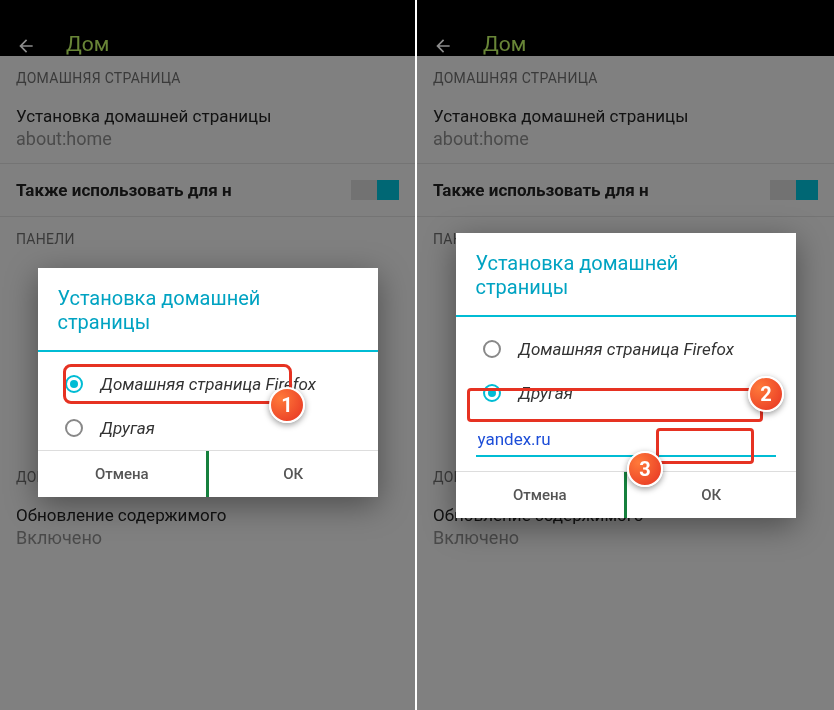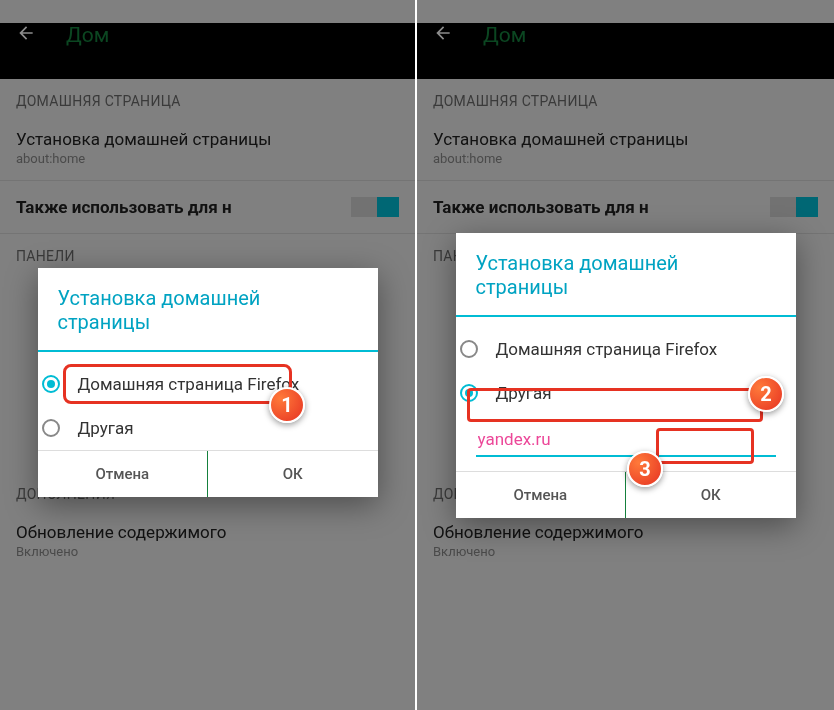--- a/index.html
+++ b/index.html
@@ -1,48 +1,48 @@
 <!DOCTYPE html>
 <html><head>
 <meta charset="utf-8">
 <style>
 * { box-sizing: border-box; margin: 0; padding: 0; font-family: Roboto, Arial, sans-serif; }
 body { background: #fff; }
 .container { display: flex; width: 834px; height: 710px; }
 .screen { width: 50%; height: 100%; background: #e9e9e9; position: relative; overflow: hidden; }
 .screen-left { border-right: 2px solid #fff; }
 .overlay { position: absolute; inset: 0; background: rgba(0,0,0,0.45); z-index: 5; }
-.topbar { background: #000; color: #15803d; display: flex; align-items: flex-start; height: 56px; padding: 0 16px; position: relative; z-index: 1; margin-top: 23px; }
+.topbar { background: #000; color: #bef264; display: flex; align-items: flex-end; height: 56px; padding: 0 16px; position: relative; z-index: 1; }
 .back-icon { width: 20px; height: 20px; margin-right: 30px; }
 .back-icon svg { fill: #fff; }
 .title { font-size: 21px; font-weight: 400; }
 .content { position: relative; z-index: 1; }
 .section-header { color: #6b6b6b; font-size: 14px; font-weight: 400; padding: 14px 16px 8px; letter-spacing: 0.3px; }
 .item { background: #e9e9e9; padding: 12px 16px 14px; }
 .item-title { color: #222; font-size: 17px; }
-.item-sub { color: #888; font-size: 13px; margin-top: 2px; }
+.item-sub { color: #888; font-size: 18px; margin-top: 2px; }
 .toggle-row { display: flex; align-items: center; justify-content: space-between; padding: 16px; font-weight: bold; }
 .toggle-label { color: #222; font-size: 17px; }
 .switch { width: 48px; height: 20px; background: #d0d0d0; position: relative; }
 .switch::after { content: ''; position: absolute; right: 0; top: 0; width: 22px; height: 20px; background: #00bcd4; }
 .divider { height: 1px; background: #d4d4d4; }
 .dialog { position: absolute; left: 50%; transform: translateX(-50%); width: 340px; background: #fff; z-index: 10; box-shadow: 0 8px 30px rgba(0,0,0,0.4); }
 .dialog-left { top: 268px; }
 .dialog-right { top: 233px; }
 .dialog-title { color: #00a3c2; font-size: 20px; padding: 18px 20px 16px; font-weight: 400; }
 .dialog-hr { height: 2px; background: #00bcd4; margin: 0 0 10px; }
-.radio-row { display: flex; align-items: center; padding: 12px 4px; gap: 18px; }
+.radio-row { display: flex; align-items: center; padding: 12px 27px; gap: 18px; font-style: italic; }
 .radio { width: 18px; height: 18px; border: 2px solid #888; border-radius: 50%; position: relative; flex-shrink: 0; }
 .radio.checked { border-color: #00bcd4; }
 .radio.checked::after { content: ''; position: absolute; inset: 3px; background: #00bcd4; border-radius: 50%; }
 .radio-label { color: #333; font-size: 17px; }
-.input-field { margin: 8px 20px 14px; padding: 6px 2px; border: none; border-bottom: 2px solid #00bcd4; font-size: 17px; color: #ec4899; width: calc(100% - 40px); outline: none; }
+.input-field { margin: 8px 20px 14px; padding: 6px 2px; border: none; border-bottom: 2px solid #00bcd4; font-size: 17px; color: #1d4ed8; width: calc(100% - 40px); outline: none; }
 .dialog-buttons { display: flex; border-top: 1px solid #ddd; }
 .dialog-btn { flex: 1; text-align: center; padding: 14px; font-size: 15px; color: #555; font-weight: 500; }
-.dialog-btn:first-child { border-right: 1px solid #15803d; }
+.dialog-btn:first-child { border-right: 3px solid #15803d; }
 .hl-red { position: absolute; border: 3px solid #e63222; border-radius: 8px; z-index: 15; }
 .hl1 { left: 63px; top: 364px; width: 229px; height: 40px; }
 .hl2 { left: 467px; top: 388px; width: 296px; height: 34px; border-radius: 4px; }
 .hl3 { left: 656px; top: 428px; width: 98px; height: 36px; border-radius: 4px; }
 .badge { position: absolute; width: 36px; height: 36px; background: radial-gradient(circle at 30% 30%, #ff7a3a, #e63222); border: 2px solid #fff; border-radius: 50%; color: #fff; font-weight: 700; font-size: 20px; display: flex; align-items: center; justify-content: center; z-index: 20; box-shadow: 0 2px 6px rgba(0,0,0,0.4); }
 .b1 { left: 269px; top: 387px; }
 .b2 { left: 748px; top: 376px; }
 .b3 { left: 627px; top: 451px; }
 </style>
 </head>

